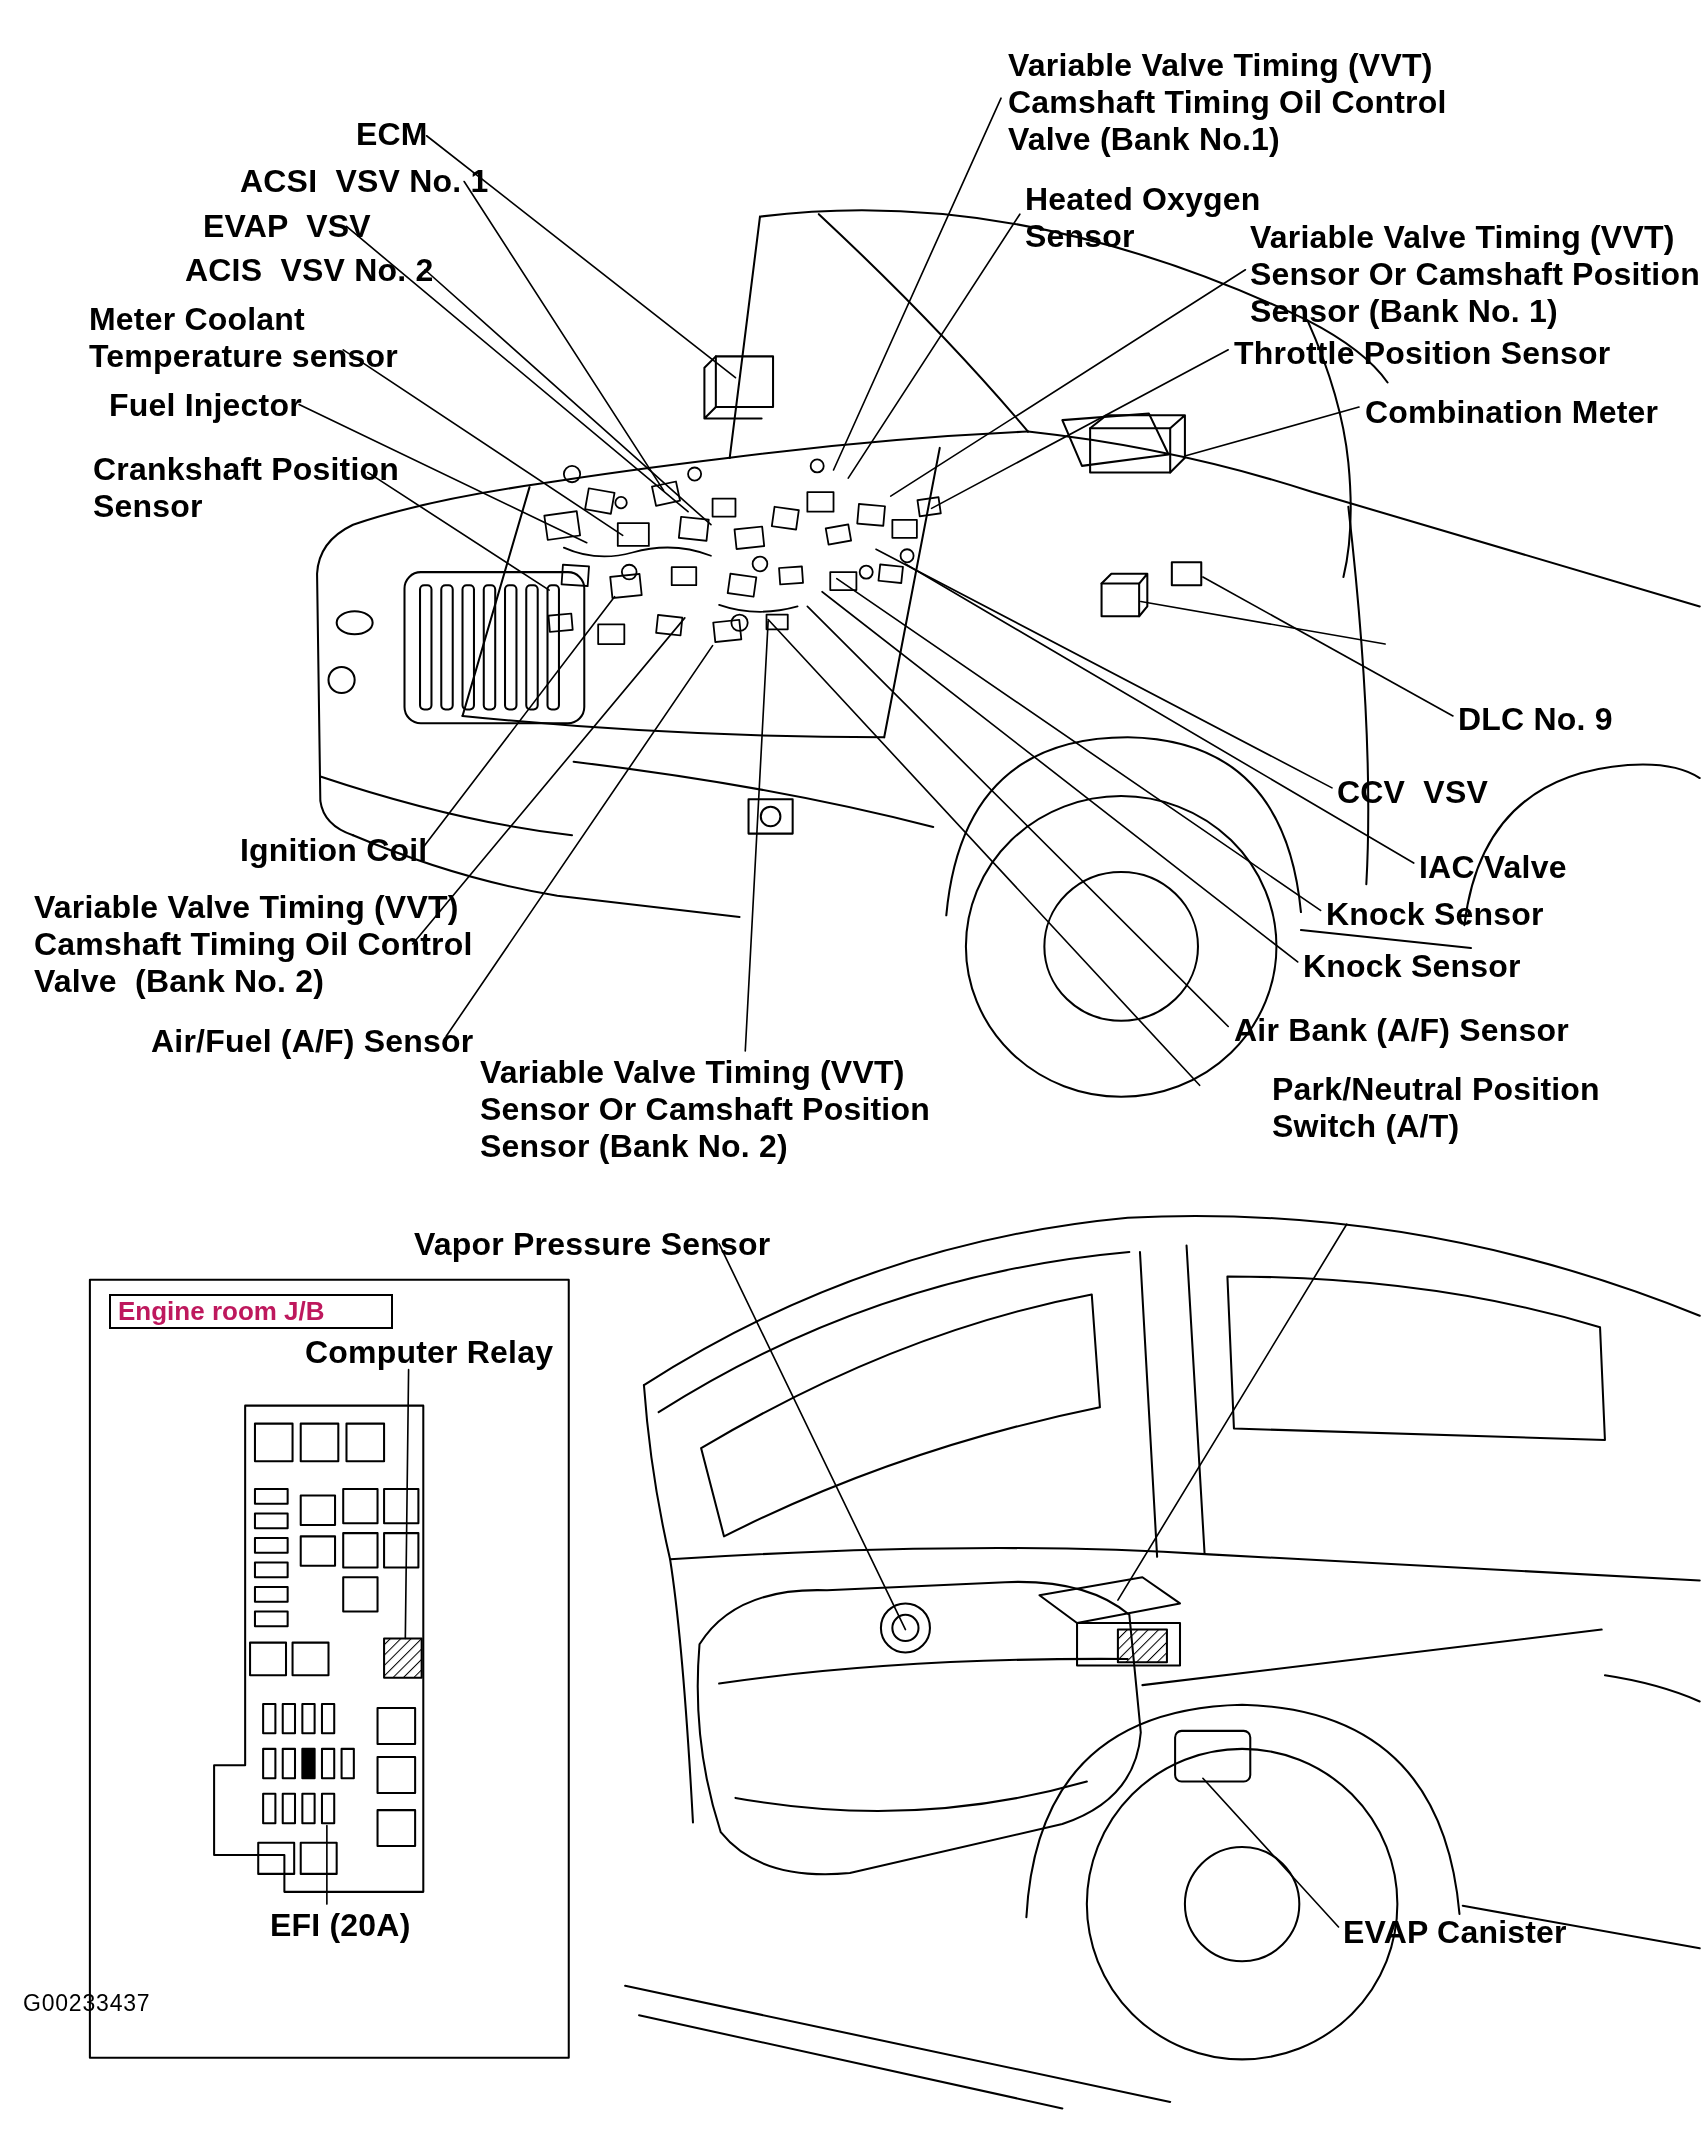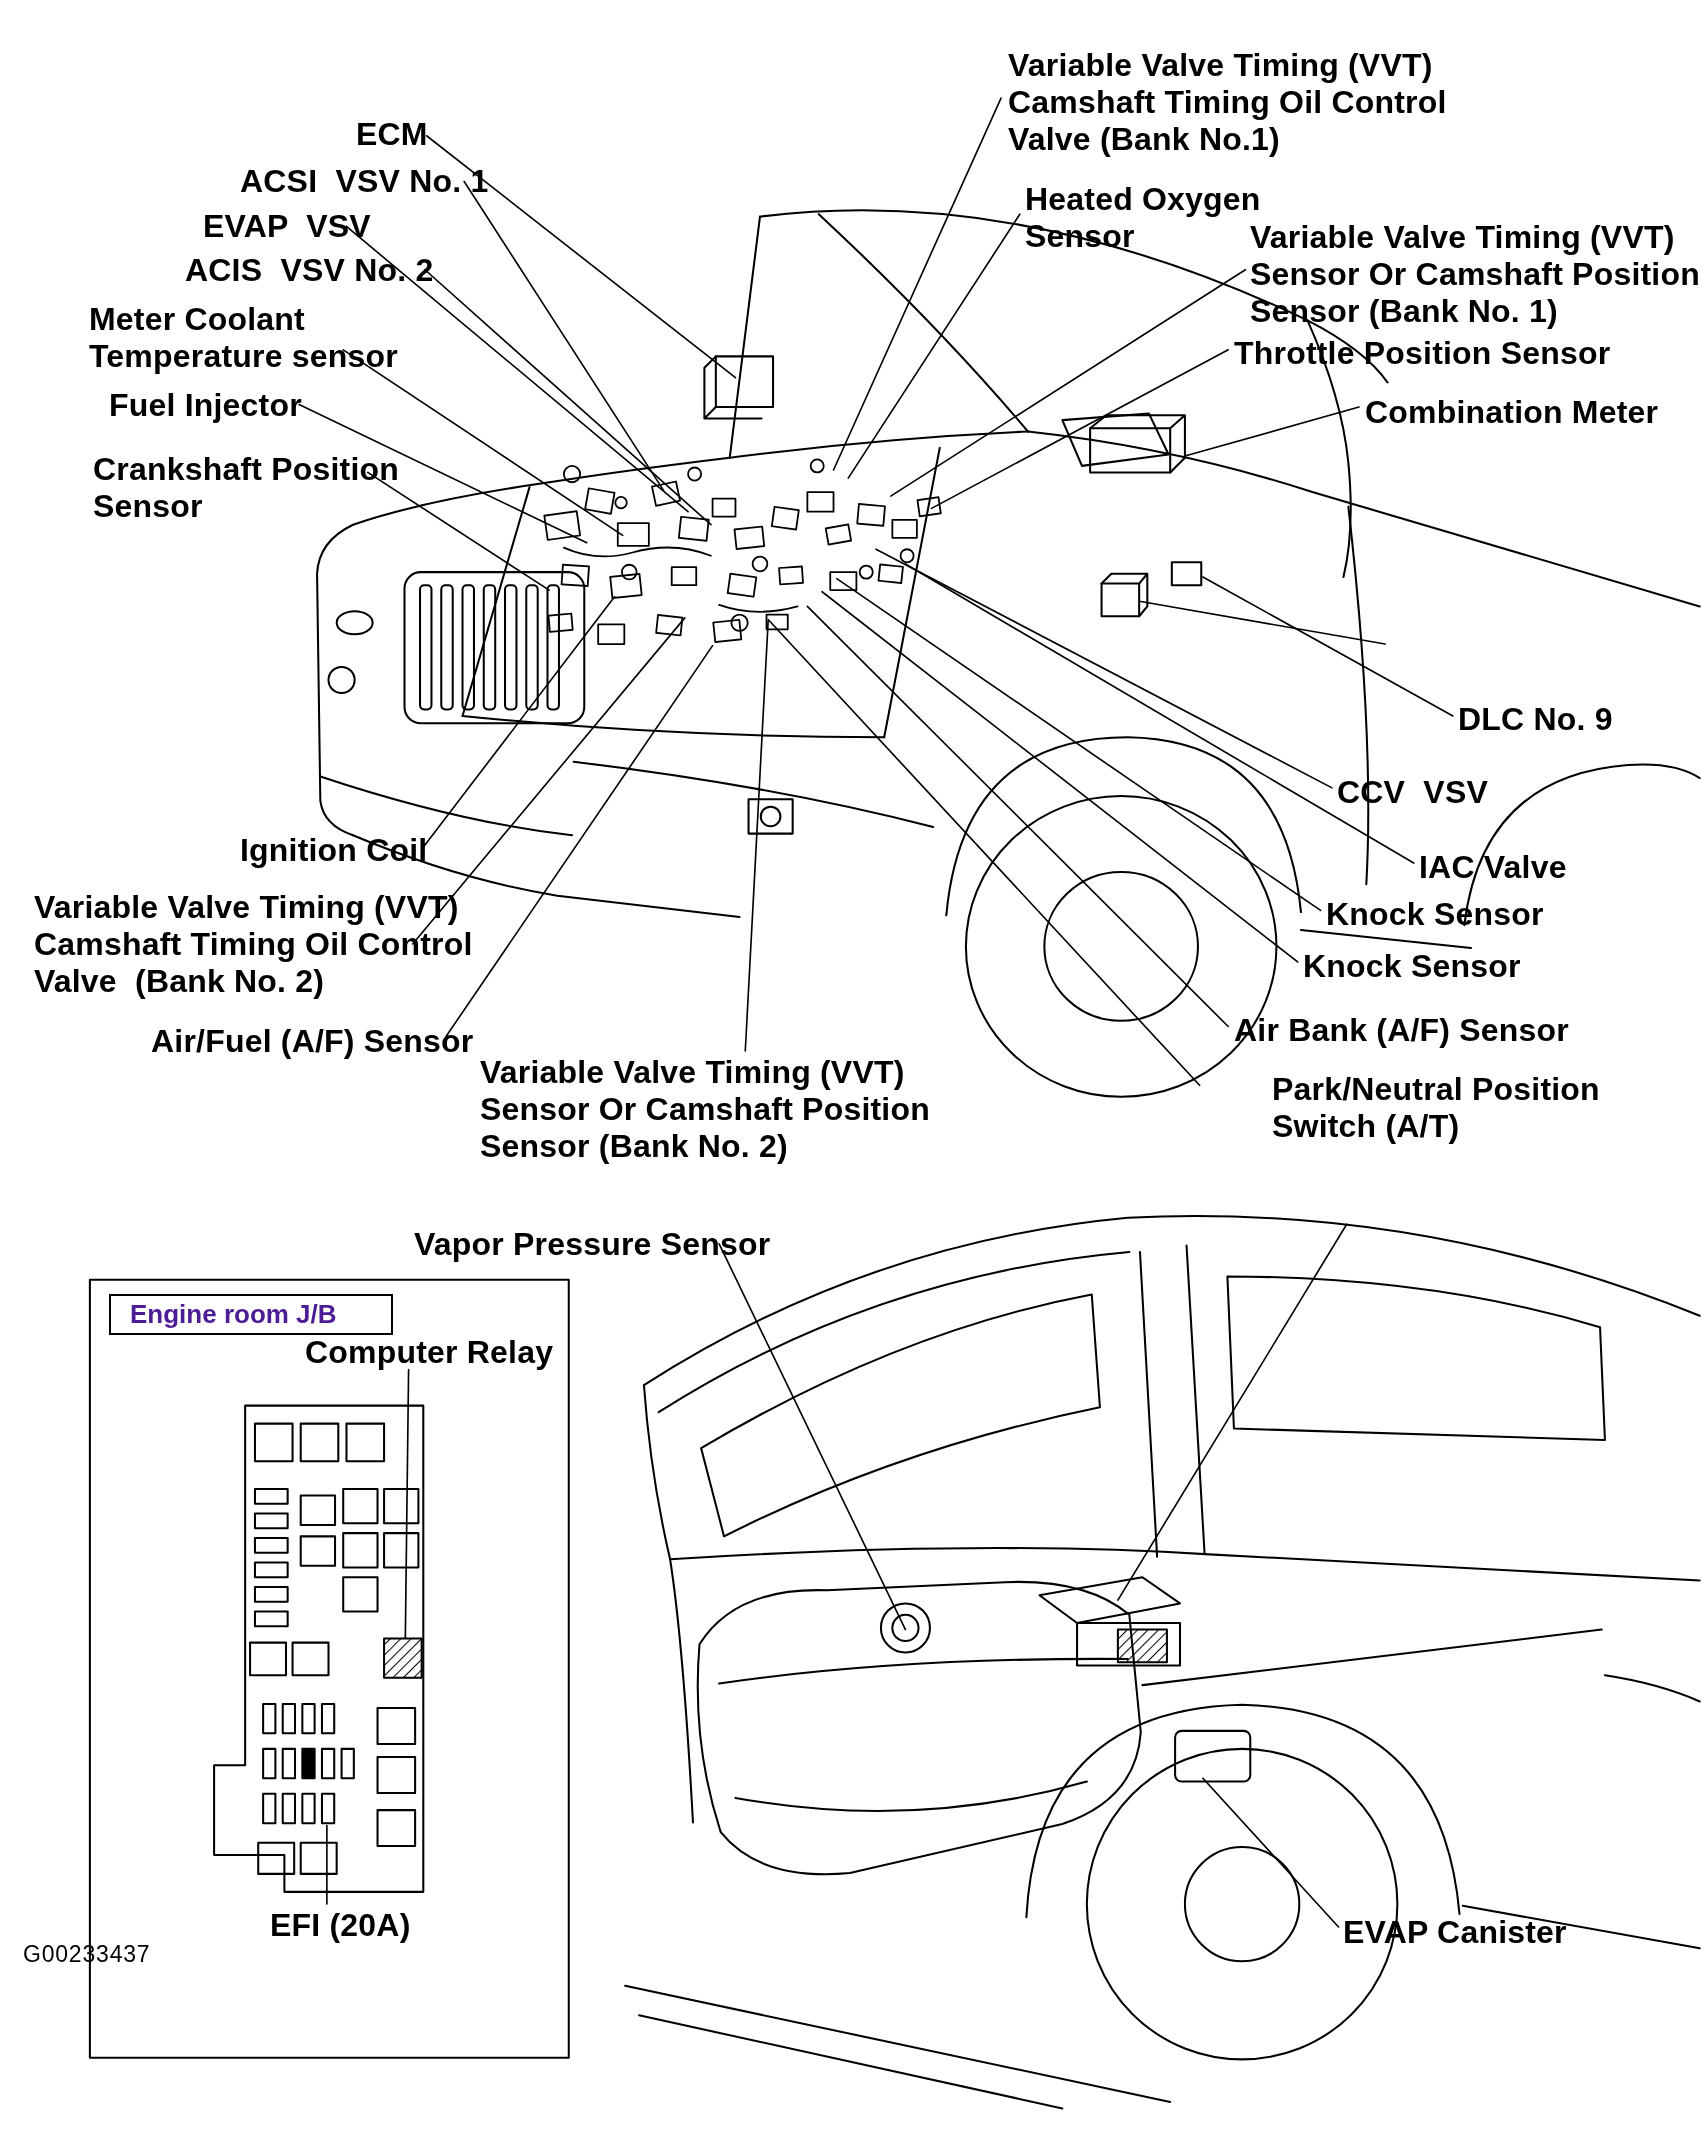--- a/index.html
+++ b/index.html
@@ -9,23 +9,23 @@
   svg.art { position:absolute; left:0; top:0; }
   .label {
     position:absolute; color:#000; font-weight:bold; font-size:32px;
     line-height:37px; white-space:pre-wrap; letter-spacing:0.2px;
   }
   .figcode {
     position:absolute; color:#000; font-weight:normal; font-size:23px;
     letter-spacing:0.8px;
   }
   .jb-box {
-    position:absolute; left:109px; top:1294px; width:284px; height:41px;
-    border:2.5px solid #000; display:flex; align-items:center; padding-left:19px;
-    font-weight:bold; font-size:26px; color:#4c1d95; background:#fff;
+    position:absolute; left:109px; top:1294px; width:284px; height:35px;
+    border:2.5px solid #000; display:flex; align-items:center; padding-left:7px;
+    font-weight:bold; font-size:26px; color:#be185d; background:#fff;
   }
 </style>
 </head>
 <body>
 
 <div class="stage">
 
 <svg class="art" width="1703" height="2151" viewBox="0 0 2084 2632" fill="none" stroke="#000" stroke-width="2.5" stroke-linecap="round" stroke-linejoin="round">
   <defs>
     <pattern id="hatch" width="9" height="9" patternUnits="userSpaceOnUse" patternTransform="rotate(45)">
@@ -302,16 +302,16 @@
 
 <div class="label" style="left:414px; top:1226px;">Vapor Pressure Sensor</div>
 <div class="label" style="left:1343px; top:1914px;">EVAP Canister</div>
 
 <div class="jb-box">
   <span>Engine room J/B</span>
 </div>
 <div class="label" style="left:305px; top:1334px;">Computer Relay</div>
 <div class="label" style="left:270px; top:1907px;">EFI (20A)</div>
 
-<div class="figcode" style="left:23px; top:1941px;">G00233437</div>
+<div class="figcode" style="left:23px; top:1990px;">G00233437</div>
 
 </div>
 
 
 </body></html>

